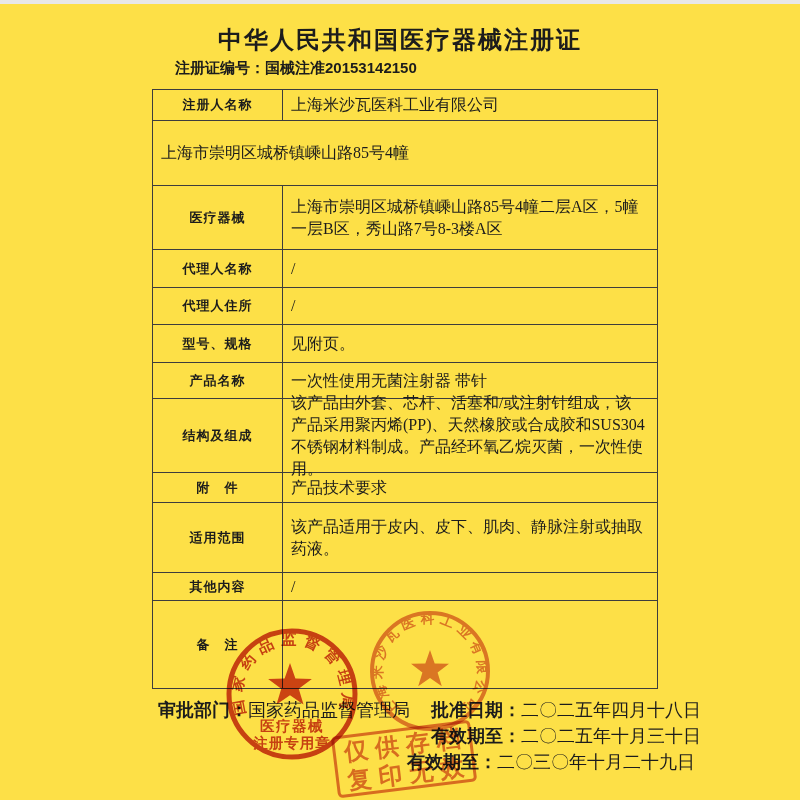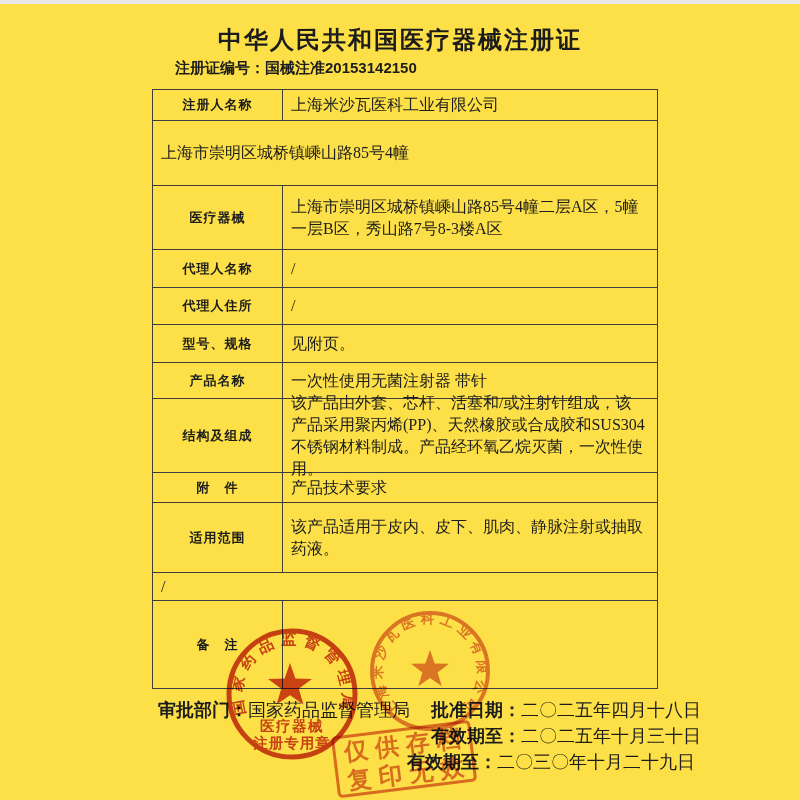--- a/index.html
+++ b/index.html
@@ -75,20 +75,21 @@
     </div>
     <div class="trow h30">
       <div class="lab">附　件</div>
       <div class="val">产品技术要求</div>
     </div>
     <div class="trow h70">
       <div class="lab">适用范围</div>
       <div class="val">该产品适用于皮内、皮下、肌肉、静脉注射或抽取药液。</div>
     </div>
     <div class="trow h28">
+      <div class="lab">其他内容</div>
       <div class="val">/</div>
     </div>
     <div class="trow h88">
       <div class="lab">备　注</div>
       <div class="val"></div>
     </div>
   </div>
 
   <div class="fline" style="left:158px;top:694px;">
     <span class="flab">审批部门：</span><span>国家药品监督管理局</span>

